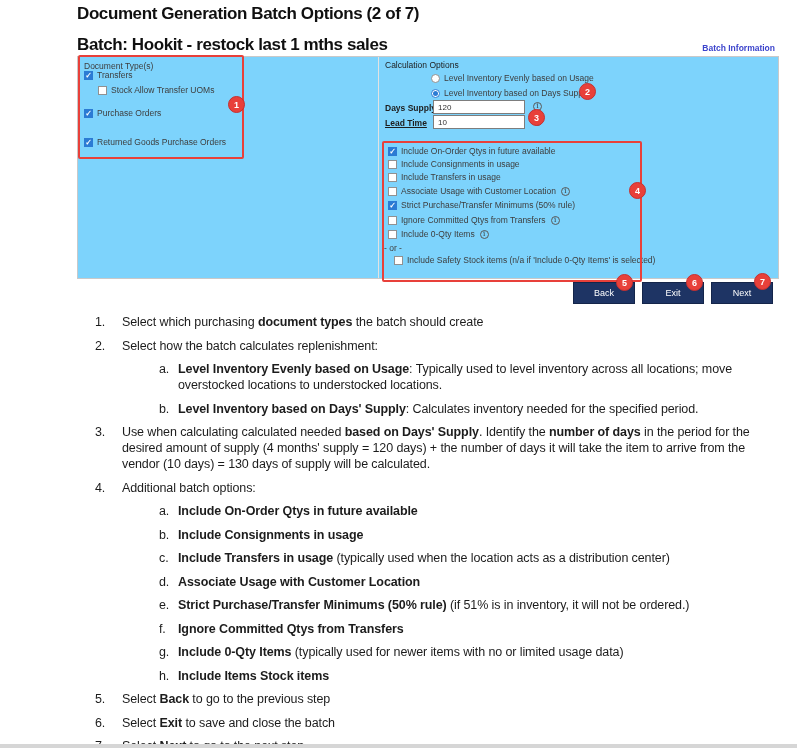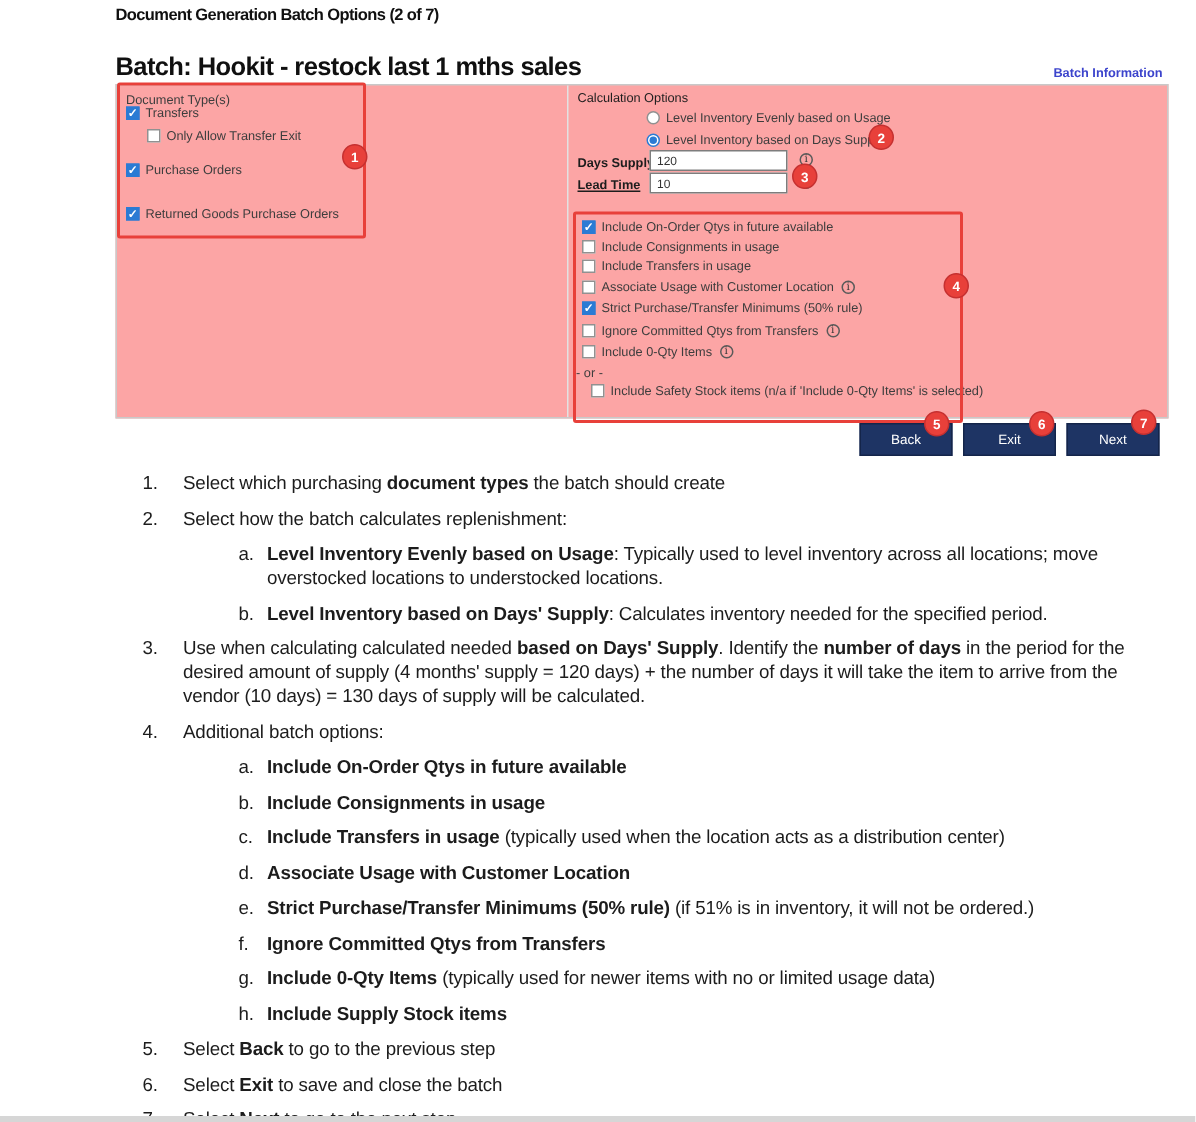--- a/index.html
+++ b/index.html
@@ -1,22 +1,22 @@
 <!DOCTYPE html>
 <html><head>
 <meta charset="utf-8">
 <style>
   html,body{margin:0;padding:0;background:#fff;}
   body{width:797px;height:748px;position:relative;font-family:"Liberation Sans",sans-serif;overflow:hidden;}
 
-  .page-title{position:absolute;left:77px;top:4px;font-size:11px;font-weight:bold;color:#101010;letter-spacing:-0.4px;white-space:nowrap;}
+  .page-title{position:absolute;left:77px;top:4px;font-size:17px;font-weight:bold;color:#101010;letter-spacing:-0.4px;white-space:nowrap;}
   .page-subtitle{position:absolute;left:77px;top:35px;font-size:17px;font-weight:bold;color:#101010;letter-spacing:-0.4px;white-space:nowrap;}
   .batch-info{position:absolute;top:43px;right:22px;font-size:8.5px;font-weight:bold;color:#3c44cc;cursor:pointer;}
 
-  .panel{position:absolute;left:77px;top:56px;width:700px;height:221px;border:1px solid #c9c9c9;background:#fca5a5;box-sizing:content-box;}
+  .panel{position:absolute;left:77px;top:56px;width:700px;height:221px;border:1px solid #c9c9c9;background:#7dd3fc;box-sizing:content-box;}
   .divider{position:absolute;left:300px;top:0;width:1px;height:221px;background:#e2e2e2;}
 
   .grp-label{position:absolute;font-size:8.5px;color:#3d3d3d;white-space:nowrap;}
   .grp-label.bold{font-weight:normal;color:#1d1d1d;}
 
   .row{position:absolute;display:flex;align-items:center;font-size:8.5px;color:#3d3d3d;white-space:nowrap;line-height:11px;}
   .cb{width:9px;height:9px;box-sizing:border-box;border:1px solid #919191;background:#fff;margin-right:4px;flex:none;display:flex;align-items:center;justify-content:center;}
   .cb.checked{background:#2b7bd4;border-color:#2b7bd4;color:#fff;font-size:8px;font-weight:bold;line-height:8px;}
   .radio{width:9px;height:9px;box-sizing:border-box;border:1px solid #919191;border-radius:50%;background:#fff;margin-right:4px;flex:none;position:relative;}
   .radio.selected{border-color:#2b7bd4;}
@@ -53,21 +53,21 @@
   <div class="divider"></div>
 
   <div class="grp-label" style="left:6px;top:4px;">Document Type(s)</div>
   <div id="doc-type-list">
       <div class="row" style="left: 6px; top: 13px;">
         <span class="cb checked">✓</span>
         <span>Transfers</span>
       </div>
       <div class="row" style="left: 20px; top: 28px;">
         <span class="cb"></span>
-        <span>Only Allow Transfer Exit</span>
+        <span>Stock Allow Transfer UOMs</span>
       </div>
       <div class="row" style="left: 6px; top: 51px;">
         <span class="cb checked">✓</span>
         <span>Purchase Orders</span>
       </div>
       <div class="row" style="left: 6px; top: 80px;">
         <span class="cb checked">✓</span>
         <span>Returned Goods Purchase Orders</span>
       </div>
     </div>
@@ -198,21 +198,21 @@
     <div class="instr lv1">
       <span class="marker">f.</span>
       <span class="itext"><b>Ignore Committed Qtys from Transfers</b></span>
     </div>
     <div class="instr lv1">
       <span class="marker">g.</span>
       <span class="itext"><b>Include 0-Qty Items</b><span> (typically used for newer items with no or limited usage data)</span></span>
     </div>
     <div class="instr lv1">
       <span class="marker">h.</span>
-      <span class="itext"><b>Include Supply Stock items</b></span>
+      <span class="itext"><b>Include Items Stock items</b></span>
     </div>
     <div class="instr lv0">
       <span class="marker">5.</span>
       <span class="itext"><span>Select </span><b>Back</b><span> to go to the previous step</span></span>
     </div>
     <div class="instr lv0">
       <span class="marker">6.</span>
       <span class="itext"><span>Select </span><b>Exit</b><span> to save and close the batch</span></span>
     </div>
     <div class="instr lv0">

